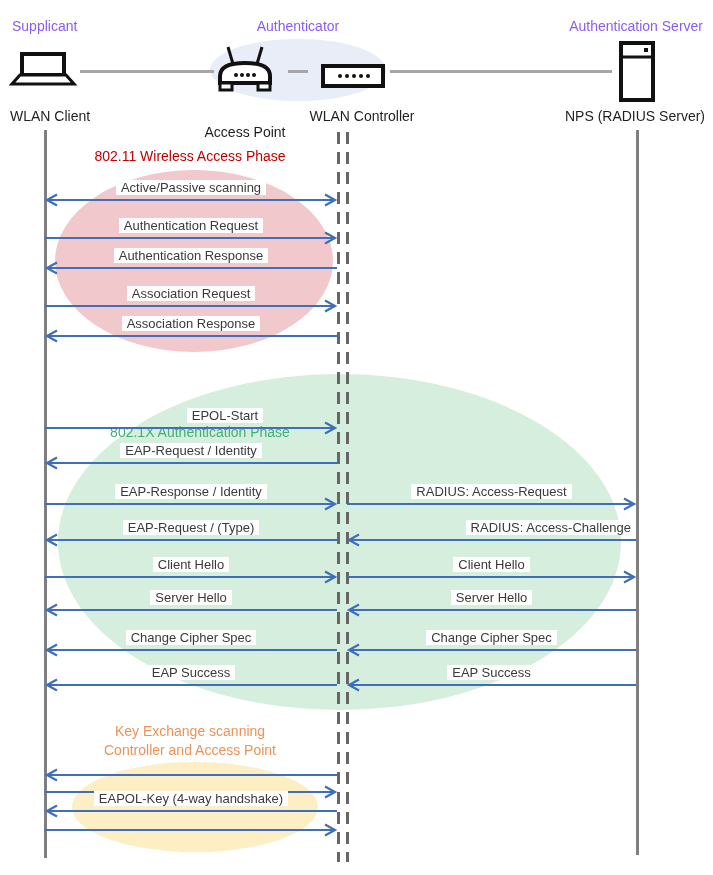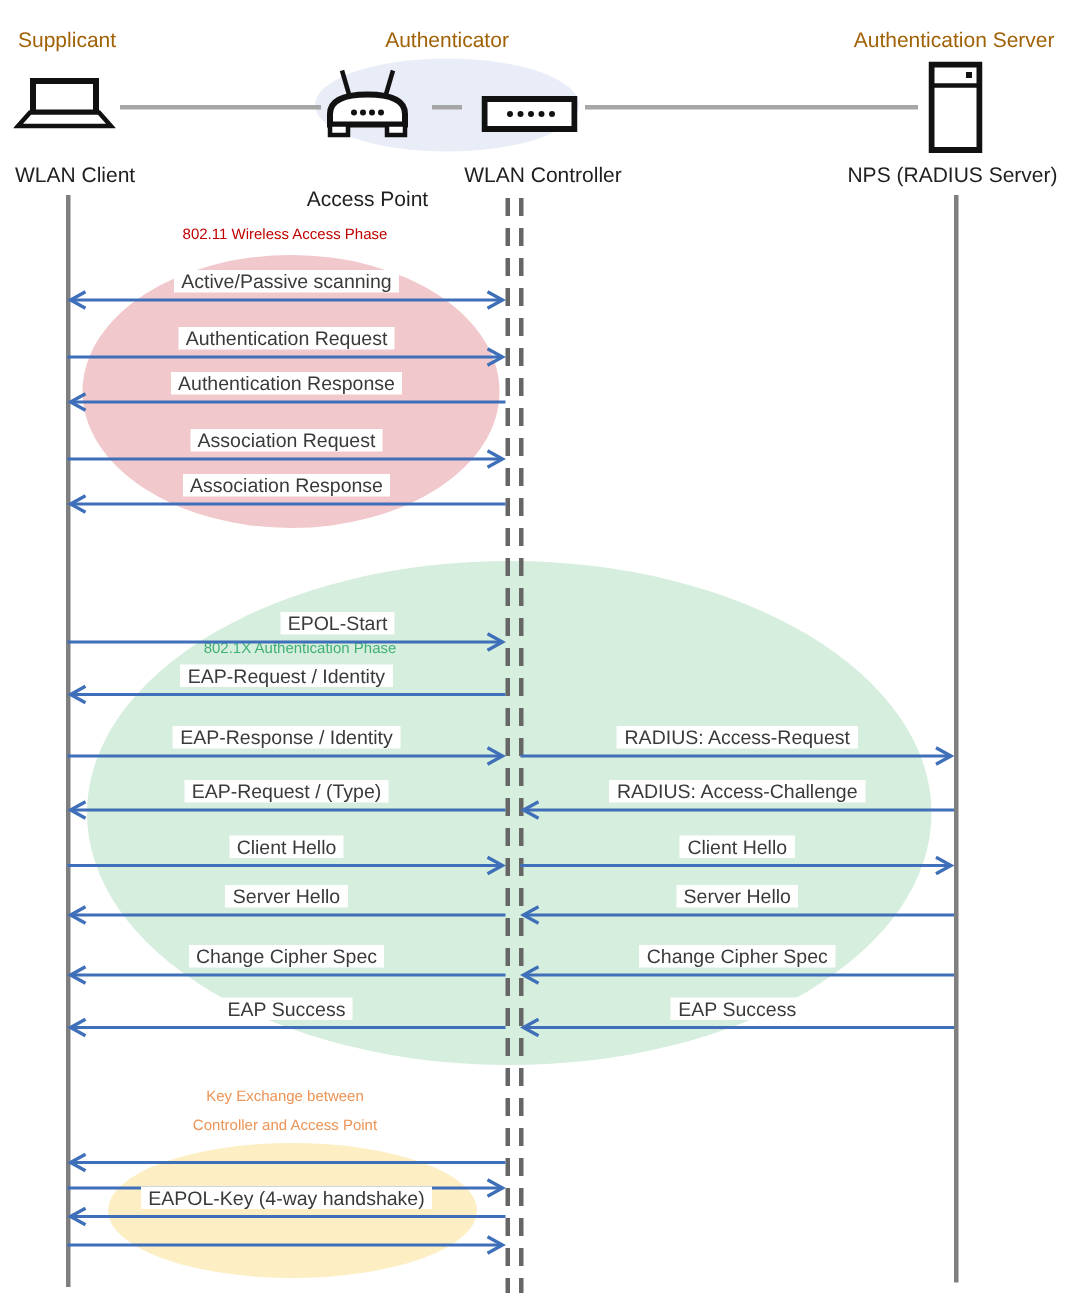--- a/index.html
+++ b/index.html
@@ -1,23 +1,23 @@
 <!DOCTYPE html>
 <html><head>
 <meta charset="utf-8">
 <style>
   html,body{margin:0;padding:0;background:#fff;}
   #stage{position:relative;width:713px;height:875px;background:#fff;overflow:hidden;
          font-family:"Liberation Sans",sans-serif;color:#262626;}
   .abs{position:absolute;}
-  .role-label{font-size:14px;color:#a16207;white-space:nowrap;}
+  .role-label{font-size:14px;color:#8b5cf6;white-space:nowrap;}
   .device-label{font-size:14px;color:#1f1f1f;white-space:nowrap;}
   .center{text-align:center;}
   .ellipse{position:absolute;border-radius:50%;z-index:1;}
-  .phase-title{position:absolute;font-size:10px;text-align:center;z-index:2;line-height:19px;white-space:nowrap;}
+  .phase-title{position:absolute;font-size:14px;text-align:center;z-index:2;line-height:19px;white-space:nowrap;}
   .lifeline{position:absolute;width:3px;background:#7f7f7f;z-index:3;}
   .lifeline-dashed{position:absolute;width:3px;z-index:3;
       background:repeating-linear-gradient(to bottom,#666 0 12px,transparent 12px 20px);}
   .connector{position:absolute;height:3px;background:#a6a6a6;z-index:2;}
   .msg-arrow{position:absolute;z-index:4;overflow:visible;}
   .msg-label{position:absolute;z-index:5;text-align:center;font-size:13px;color:#3a3a3a;height:18px;line-height:18px;white-space:nowrap;}
   .msg-label span{background:#fff;padding:0 5px;}
   .icon{position:absolute;z-index:2;}
   #phase1-title{color:#c00000;}
   #phase2-title{color:#41b075;margin-top:48px;}
@@ -79,21 +79,21 @@
   <div class="ellipse" style="left:72px;top:762px;width:246px;height:90px;background:#fdeec4;"></div>
 
   <div class="lifeline" style="left:44px;top:130px;height:728px;"></div>
   <div class="lifeline-dashed" style="left:337px;top:132px;height:730px;"></div>
   <div class="lifeline-dashed" style="left:346px;top:132px;height:730px;"></div>
   <div class="lifeline" style="left:636px;top:130px;height:725px;"></div>
 
   <div id="phase1-title" class="phase-title" style="left:40px;top:147px;width:300px;">802.11 Wireless Access Phase</div>
   <div id="phase2-title" class="phase-title" style="left:50px;top:375px;width:300px;">802.1X Authentication Phase</div>
   <div id="phase3-title" class="phase-title" style="left:40px;top:722px;width:300px;">
-    <div>Key Exchange between</div>
+    <div>Key Exchange scanning</div>
     <div>Controller and Access Point</div>
   </div>
 
   <div>
       <div class="msg-label" style="left: 45px; width: 292px; top: 179px;"><span>Active/Passive scanning</span></div>
       <svg width="292" height="14" class="msg-arrow" style="left: 45px; top: 193px;">
         <line x1="3" x2="289" y1="7" y2="7" stroke="#3e6fb8" stroke-width="2"></line>
         <polyline points="12,1.5 2,7 12,12.5" fill="none" stroke="#3e6fb8" stroke-width="2.2"></polyline>
         <polyline points="280,1.5 290,7 280,12.5" fill="none" stroke="#3e6fb8" stroke-width="2.2"></polyline>
       </svg>
@@ -172,21 +172,21 @@
       </svg>
       <svg width="292" height="14" class="msg-arrow" style="left: 45px; top: 823px;">
         <line x1="0" x2="289" y1="7" y2="7" stroke="#3e6fb8" stroke-width="2"></line>
         <polyline points="280,1.5 290,7 280,12.5" fill="none" stroke="#3e6fb8" stroke-width="2.2"></polyline>
       </svg>
       <div class="msg-label" style="left: 347px; width: 289px; top: 483px;"><span>RADIUS: Access-Request</span></div>
       <svg width="289" height="14" class="msg-arrow" style="left: 347px; top: 497px;">
         <line x1="0" x2="286" y1="7" y2="7" stroke="#3e6fb8" stroke-width="2"></line>
         <polyline points="277,1.5 287,7 277,12.5" fill="none" stroke="#3e6fb8" stroke-width="2.2"></polyline>
       </svg>
-      <div class="msg-label" style="left: 347px; width: 289px; top: 519px;"><span>RADIUS: Access-Challenge</span></div>
+      <div class="msg-label" style="left: 347px; width: 289px; top: 519px; text-align: right;"><span>RADIUS: Access-Challenge</span></div>
       <svg width="289" height="14" class="msg-arrow" style="left: 347px; top: 533px;">
         <line x1="3" x2="289" y1="7" y2="7" stroke="#3e6fb8" stroke-width="2"></line>
         <polyline points="12,1.5 2,7 12,12.5" fill="none" stroke="#3e6fb8" stroke-width="2.2"></polyline>
       </svg>
       <div class="msg-label" style="left: 347px; width: 289px; top: 556px;"><span>Client Hello</span></div>
       <svg width="289" height="14" class="msg-arrow" style="left: 347px; top: 570px;">
         <line x1="0" x2="286" y1="7" y2="7" stroke="#3e6fb8" stroke-width="2"></line>
         <polyline points="277,1.5 287,7 277,12.5" fill="none" stroke="#3e6fb8" stroke-width="2.2"></polyline>
       </svg>
       <div class="msg-label" style="left: 347px; width: 289px; top: 589px;"><span>Server Hello</span></div>

